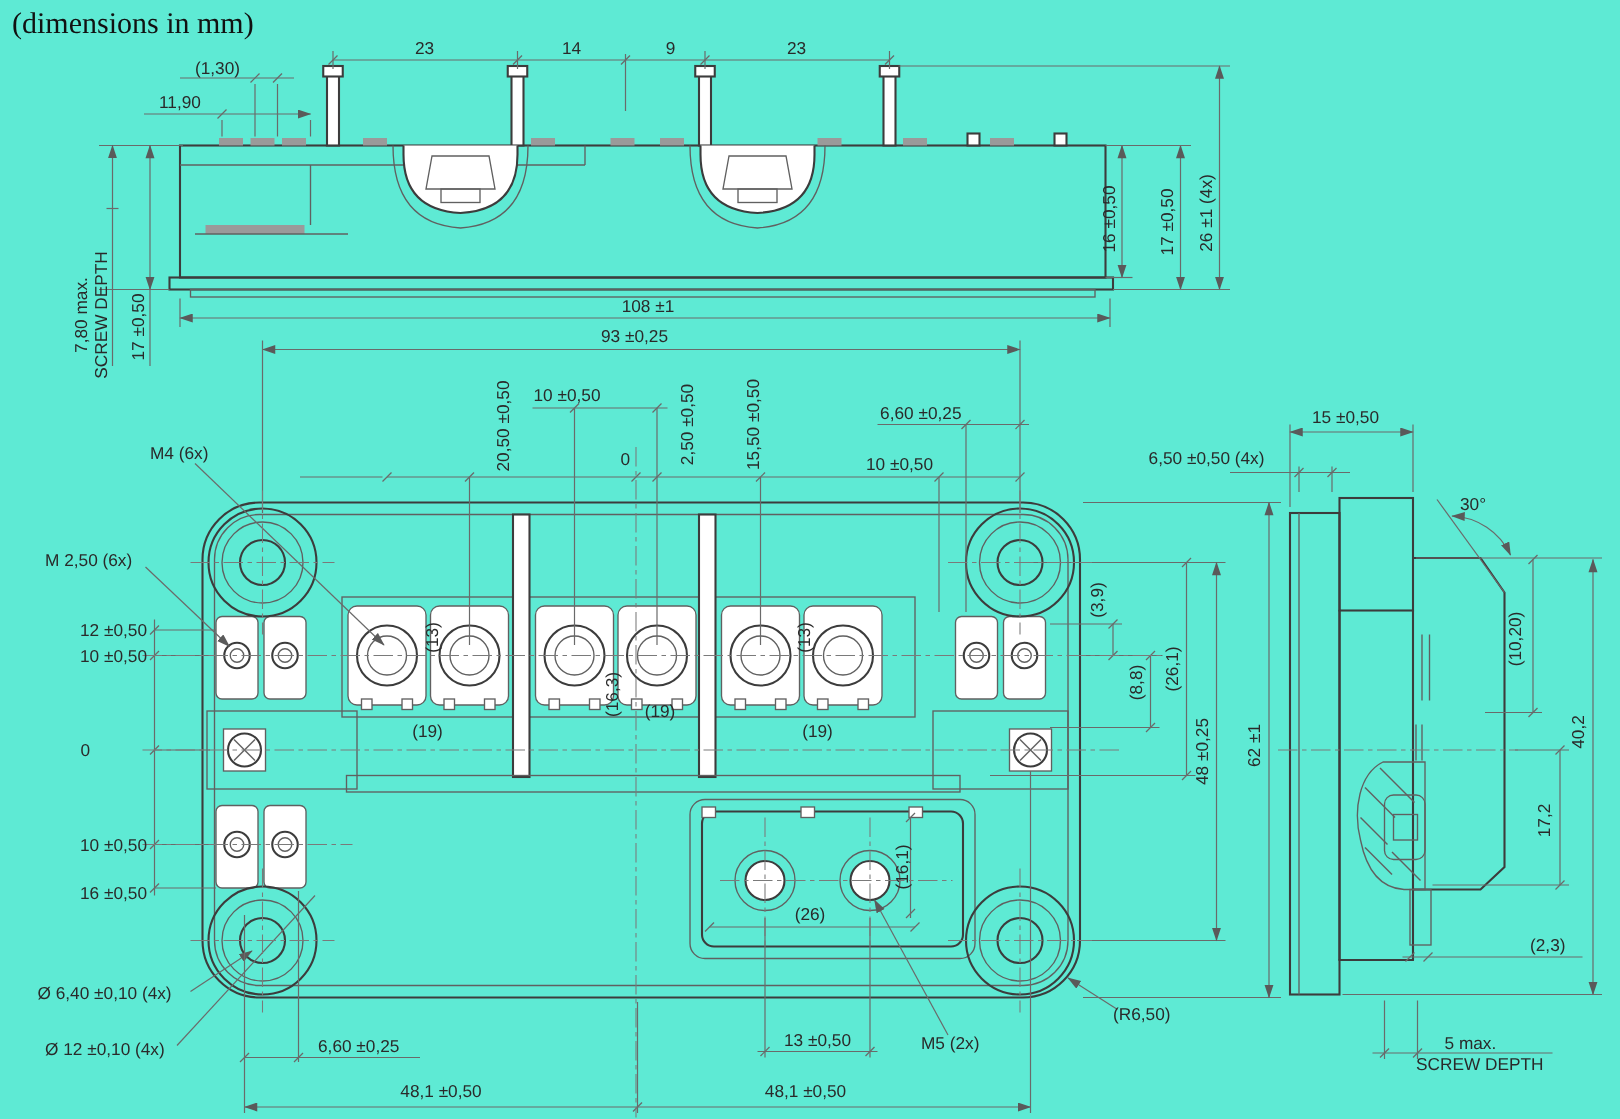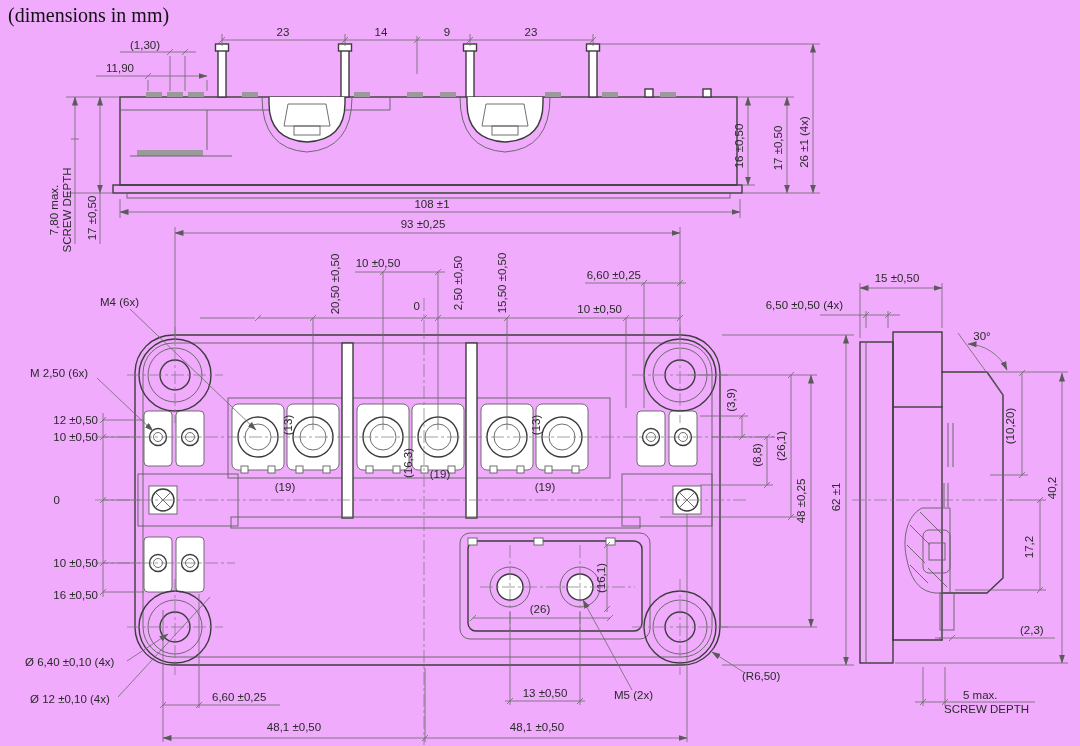--- a/index.html
+++ b/index.html
@@ -1,16 +1,16 @@
 <!DOCTYPE html>
 <html><head>
 <meta charset="utf-8">
 <style>
   html,body{margin:0;padding:0;background:#fff;}
-  #stage{position:relative;width:1080px;height:746px;background:#f0abfc;overflow:hidden;}
+  #stage{position:relative;width:1080px;height:746px;background:#5eead4;overflow:hidden;}
   svg{position:absolute;left:0;top:0;}
   .b{stroke:#3c3c3c;stroke-width:1.4;fill:none;stroke-linecap:round;}
   .bw{stroke:#3c3c3c;stroke-width:1.4;fill:#fff;}
   .t{stroke:#606060;stroke-width:0.9;fill:none;}
   .tw{stroke:#606060;stroke-width:0.9;fill:#fff;}
   .d{stroke:#6a6a6a;stroke-width:0.8;fill:none;}
   .cl{stroke:#7a7a7a;stroke-width:0.7;fill:none;stroke-dasharray:13 3 3 3;}
   .pad{fill:#9a9a9a;stroke:none;}
   text{font-family:"Liberation Sans",sans-serif;font-size:11.5px;fill:#2a2a2a;}
   .ttl{font-family:"Liberation Serif",serif;font-size:20px;fill:#111;}

